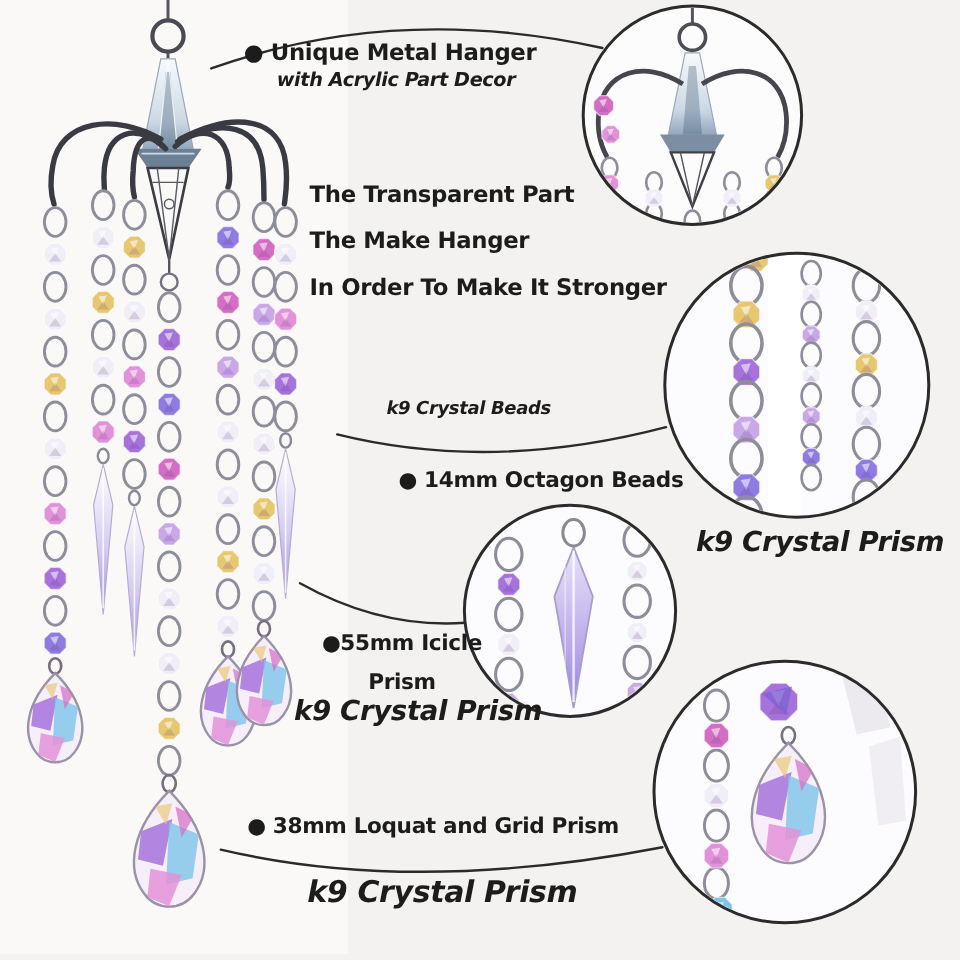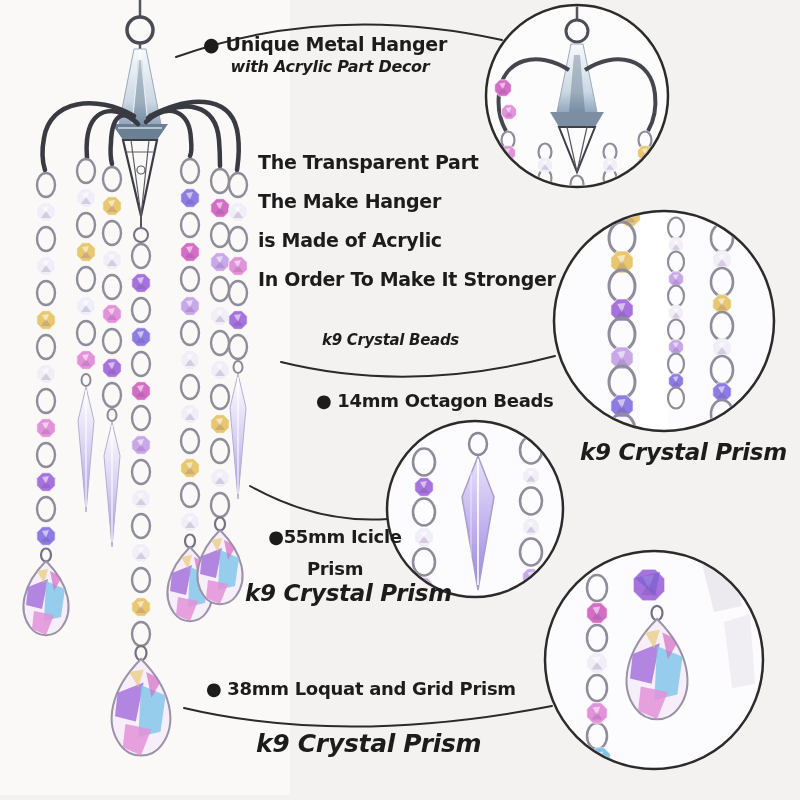--- a/index.html
+++ b/index.html
@@ -495,26 +495,25 @@
       <circle cx="654" cy="660" r="109" fill="none" stroke="#2b2b2b" stroke-width="2.5"></circle>
     </g>
   </svg>
 
   <div class="t center" style="left:190px;top:33px;width:270px;font-size:19px;">● Unique Metal Hanger</div>
   <div class="t script center" style="left:175px;top:57px;width:310px;font-size:16px;">with Acrylic Part Decor</div>
 
   <div class="t note" style="left:258px;top:103px;width:330px;font-size:19px;margin-top:40px;">
     <div>The Transparent Part</div>
     <div>The Make Hanger</div>
-    <div>is Made of Acrylic</div>
     <div>In Order To Make It Stronger</div>
   </div>
 
   <div class="t script" style="left:322px;top:331px;font-size:15px;">k9 Crystal Beads</div>
-  <div class="t" style="left:316px;top:390px;font-size:18px;">● 14mm Octagon Beads</div>
+  <div class="t" style="left:332px;top:390px;font-size:18px;">● 14mm Octagon Beads</div>
 
   <div class="t script" style="left:580px;top:438px;font-size:23px;">k9 Crystal Prism</div>
 
   <div class="t center" style="left:240px;top:521px;width:190px;font-size:18px;line-height:32px;">
     <div>●55mm Icicle</div>
     <div>Prism</div>
   </div>
   <div class="t script" style="left:245px;top:579px;font-size:23px;">k9 Crystal Prism</div>
 
   <div class="t" style="left:206px;top:678px;font-size:18px;">● 38mm Loquat and Grid Prism</div>

